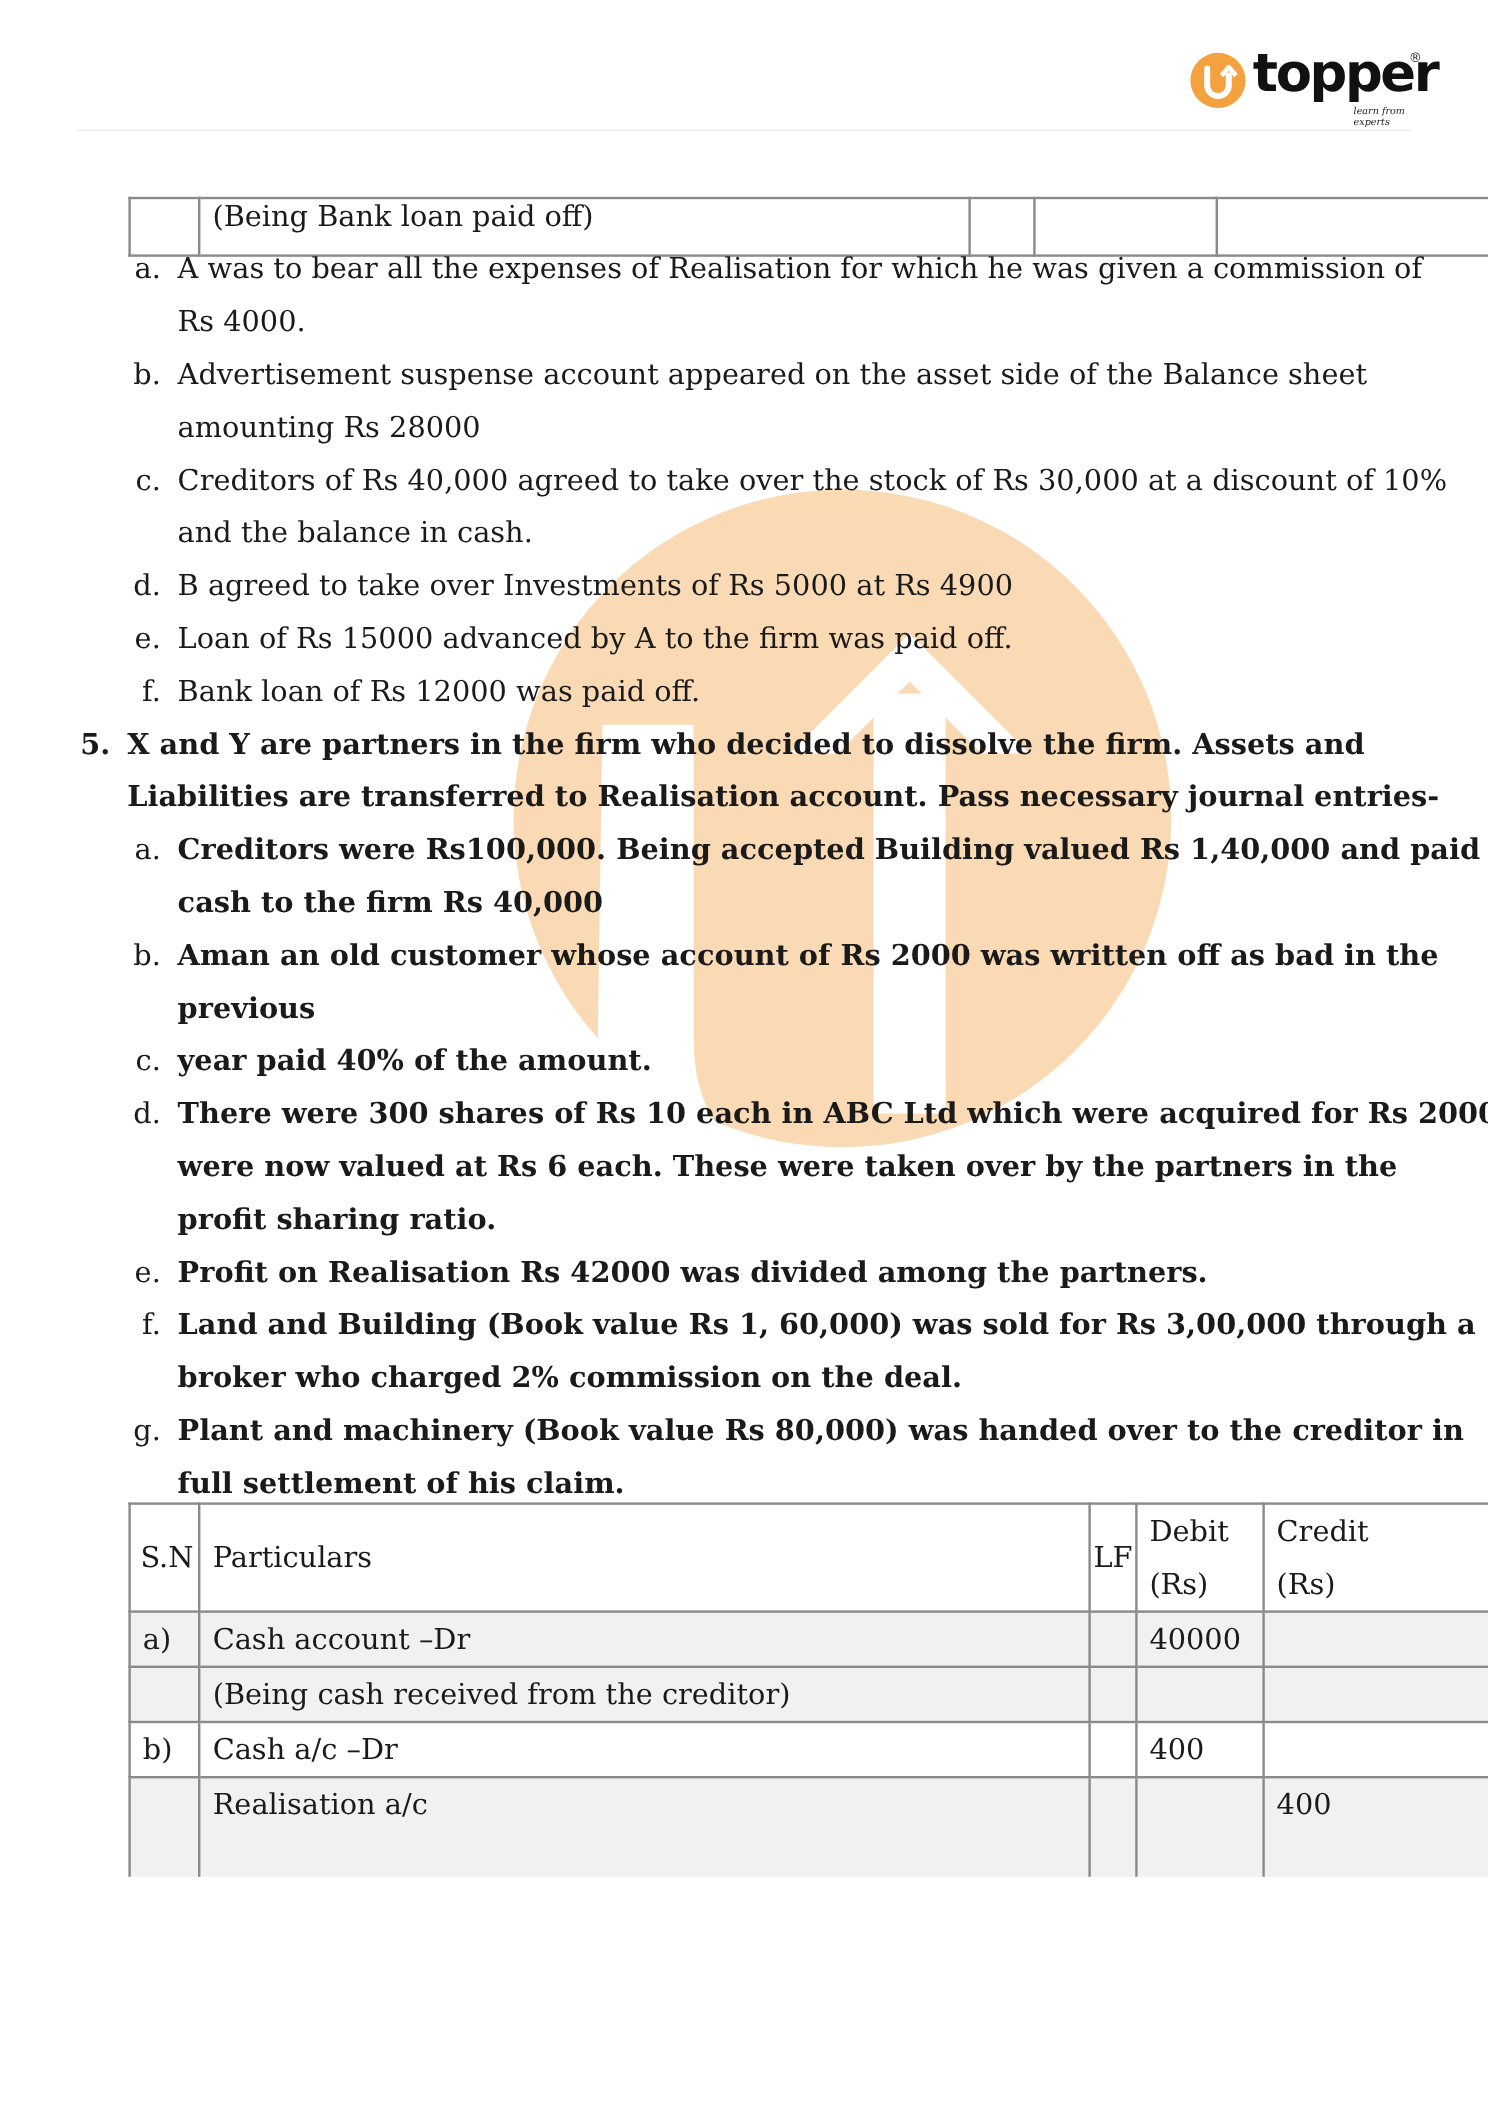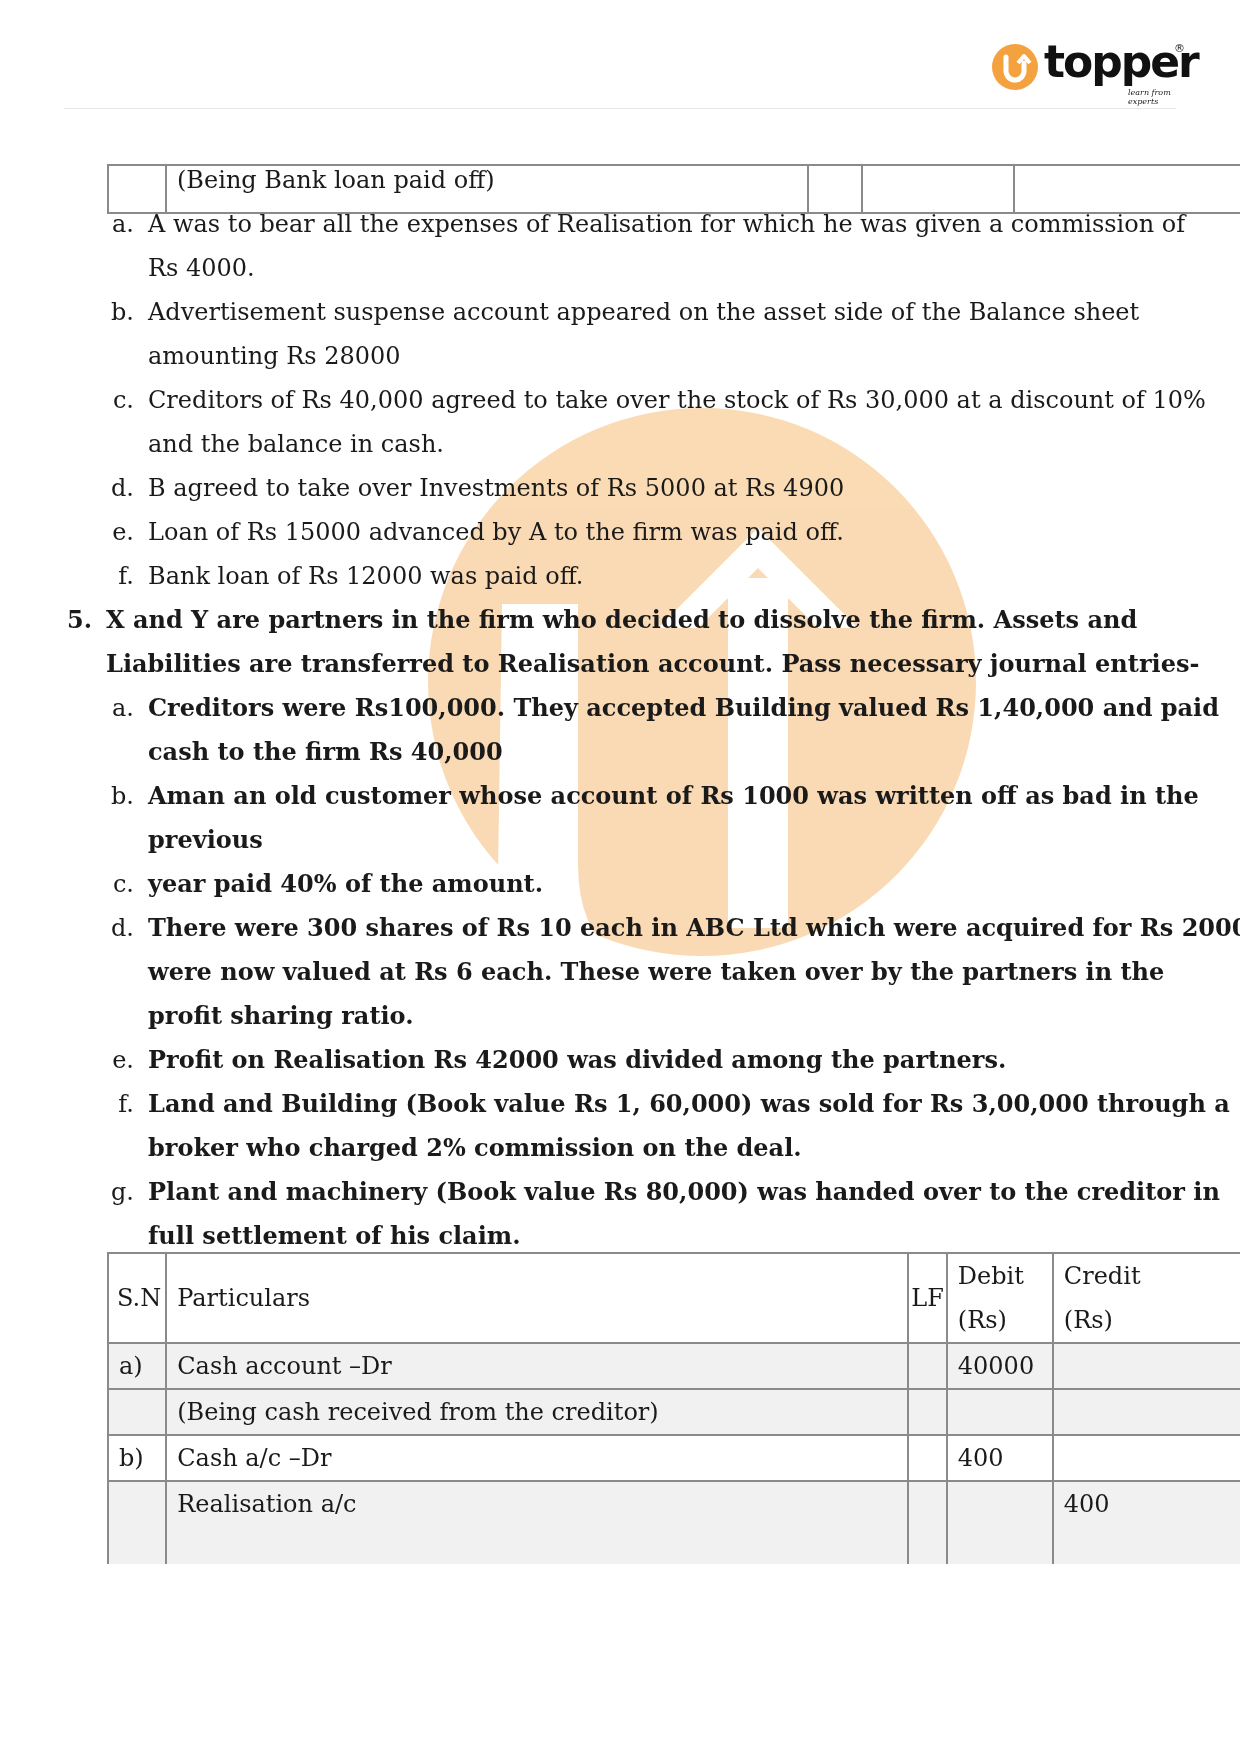--- a/index.html
+++ b/index.html
@@ -105,26 +105,26 @@
   </div>
 
   <div class="li bold" style="left:62px; top:598px;">
     <span class="mk" style="left:0">5.</span>
     <span class="tx" style="left:44px; top:0">X and Y are partners in the firm who decided to dissolve the firm. Assets and</span>
     <span class="tx" style="left:44px; top:44px">Liabilities are transferred to Realisation account. Pass necessary journal entries-</span>
   </div>
 
   <div class="li bold" style="left:104px; top:686px;">
     <span class="mk" style="left:0; font-weight:normal">a.</span>
-    <span class="tx" style="left:44px; top:0">Creditors were Rs100,000. They accepted Building valued Rs 1,40,000 and paid</span>
+    <span class="tx" style="left:44px; top:0">Creditors were Rs100,000. Being accepted Building valued Rs 1,40,000 and paid</span>
     <span class="tx" style="left:44px; top:44px">cash to the firm Rs 40,000</span>
   </div>
   <div class="li bold" style="left:104px; top:774px;">
     <span class="mk" style="left:0; font-weight:normal">b.</span>
-    <span class="tx" style="left:44px; top:0">Aman an old customer whose account of Rs 1000 was written off as bad in the</span>
+    <span class="tx" style="left:44px; top:0">Aman an old customer whose account of Rs 2000 was written off as bad in the</span>
     <span class="tx" style="left:44px; top:44px">previous</span>
   </div>
   <div class="li bold" style="left:104px; top:862px;">
     <span class="mk" style="left:0; font-weight:normal">c.</span>
     <span class="tx" style="left:44px; top:0">year paid 40% of the amount.</span>
   </div>
   <div class="li bold" style="left:104px; top:906px;">
     <span class="mk" style="left:0; font-weight:normal">d.</span>
     <span class="tx" style="left:44px; top:0">There were 300 shares of Rs 10 each in ABC Ltd which were acquired for Rs 2000</span>
     <span class="tx" style="left:44px; top:44px">were now valued at Rs 6 each. These were taken over by the partners in the</span>

